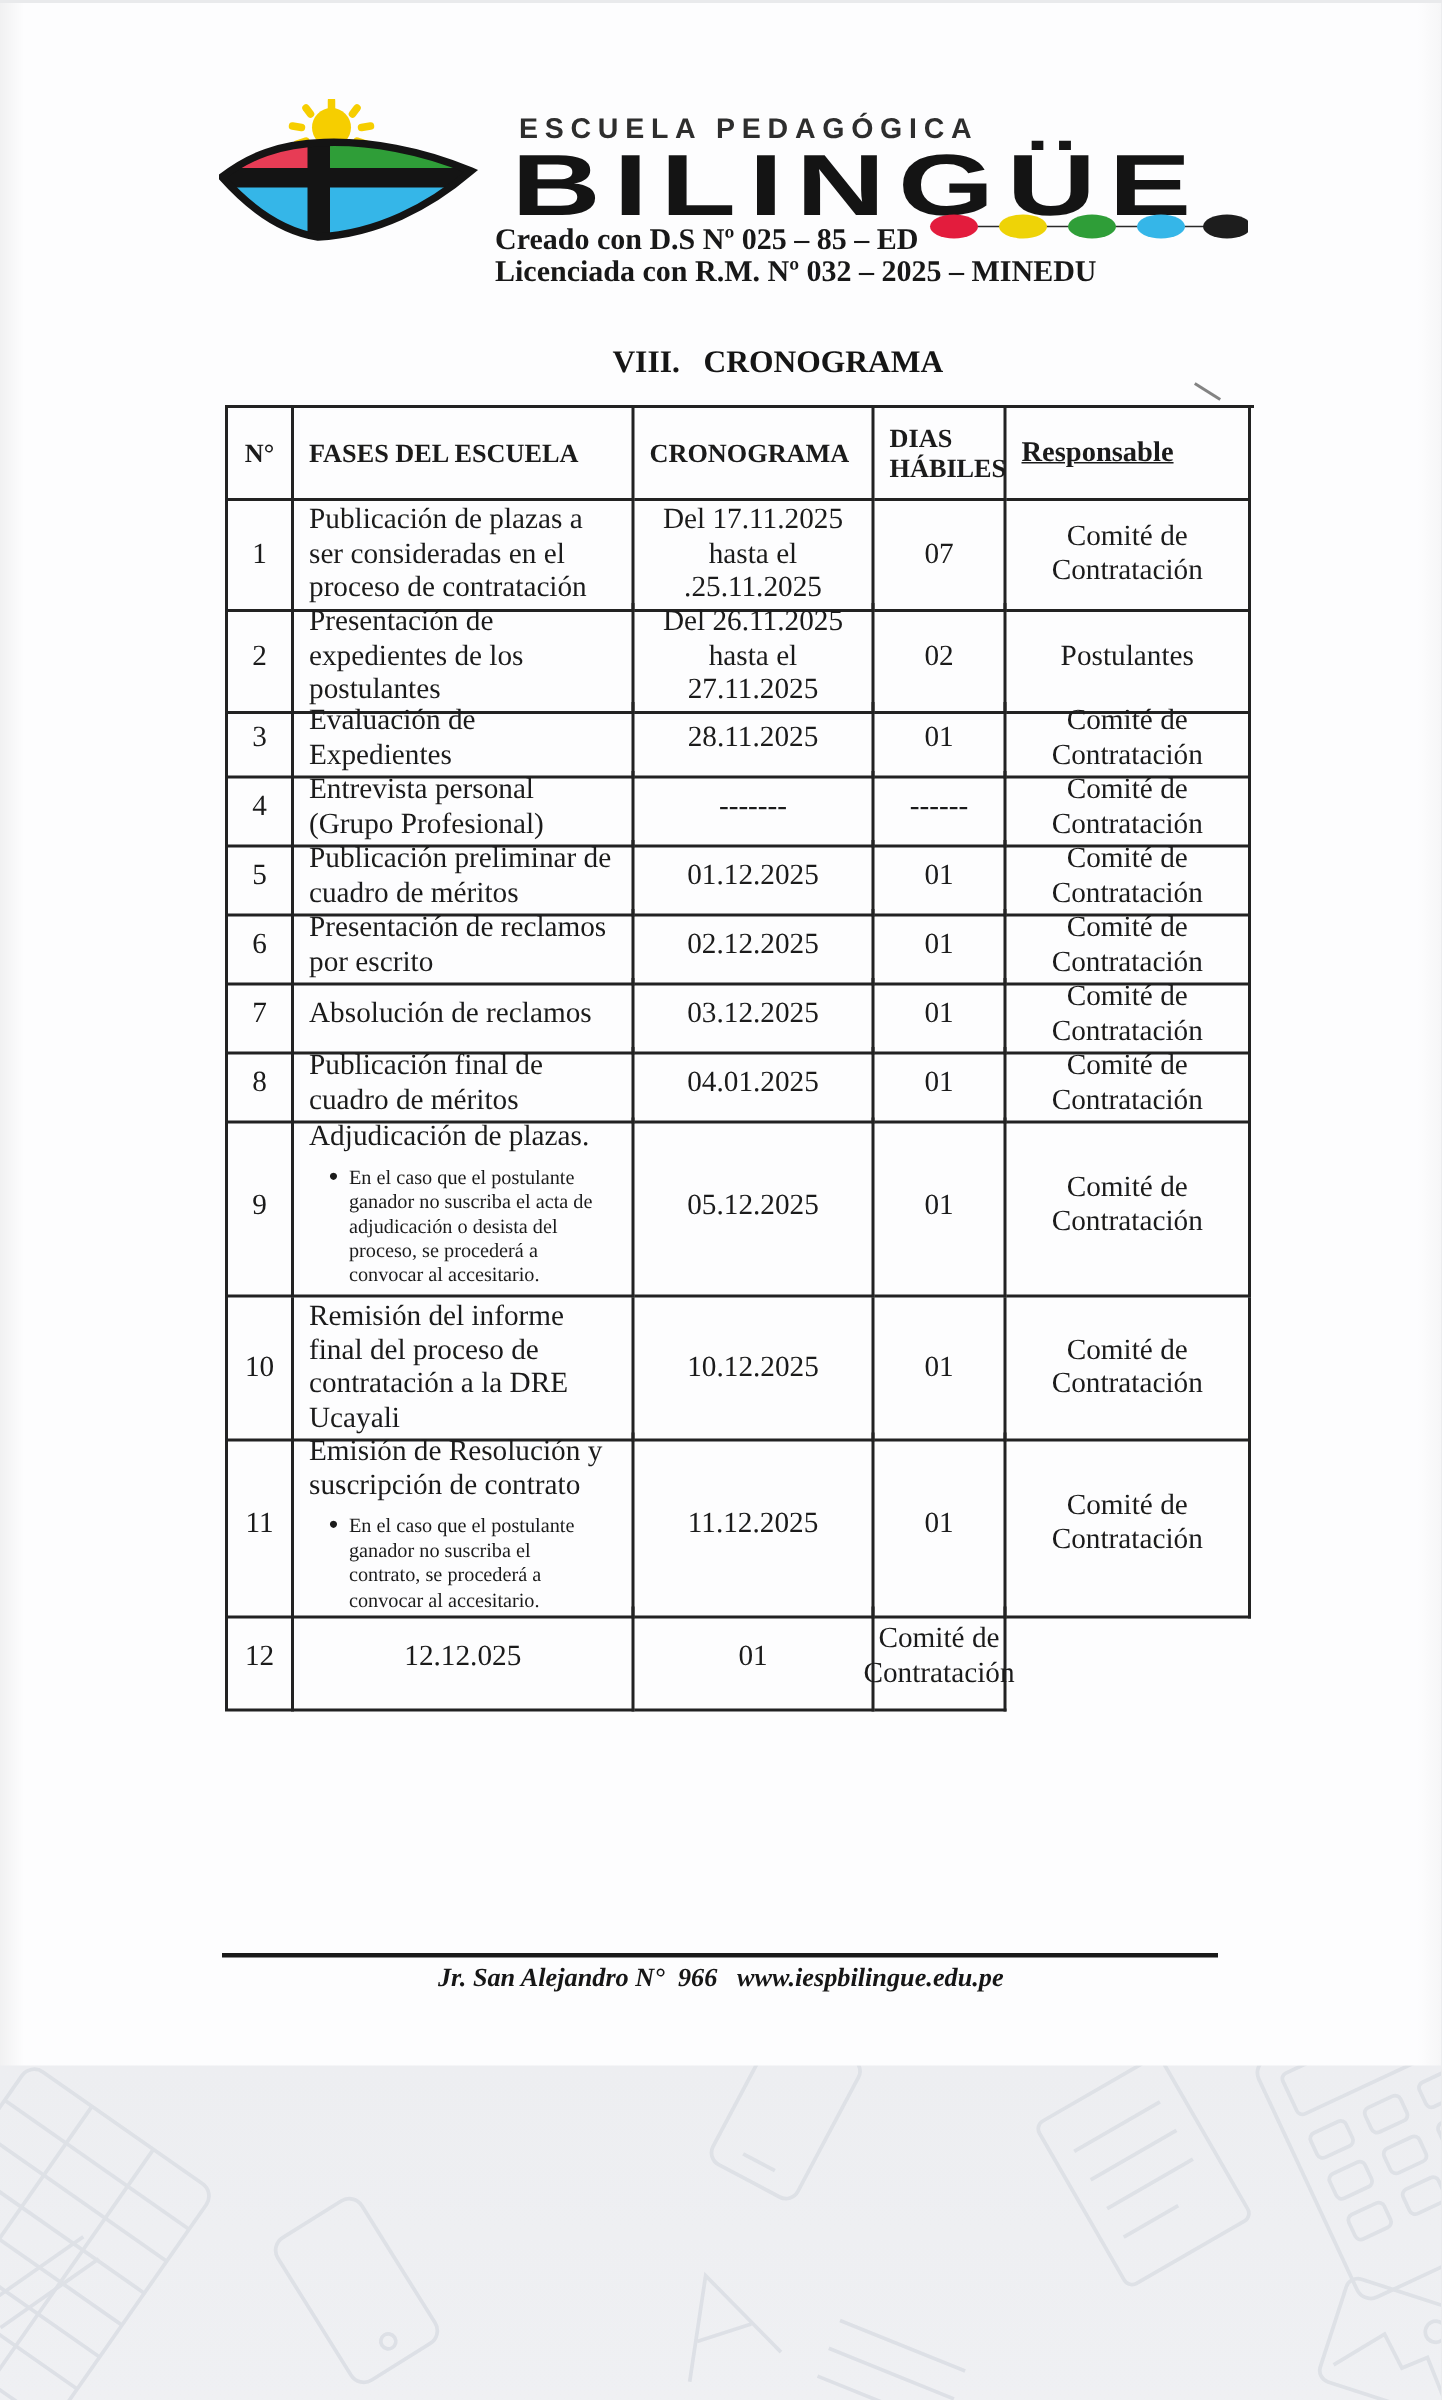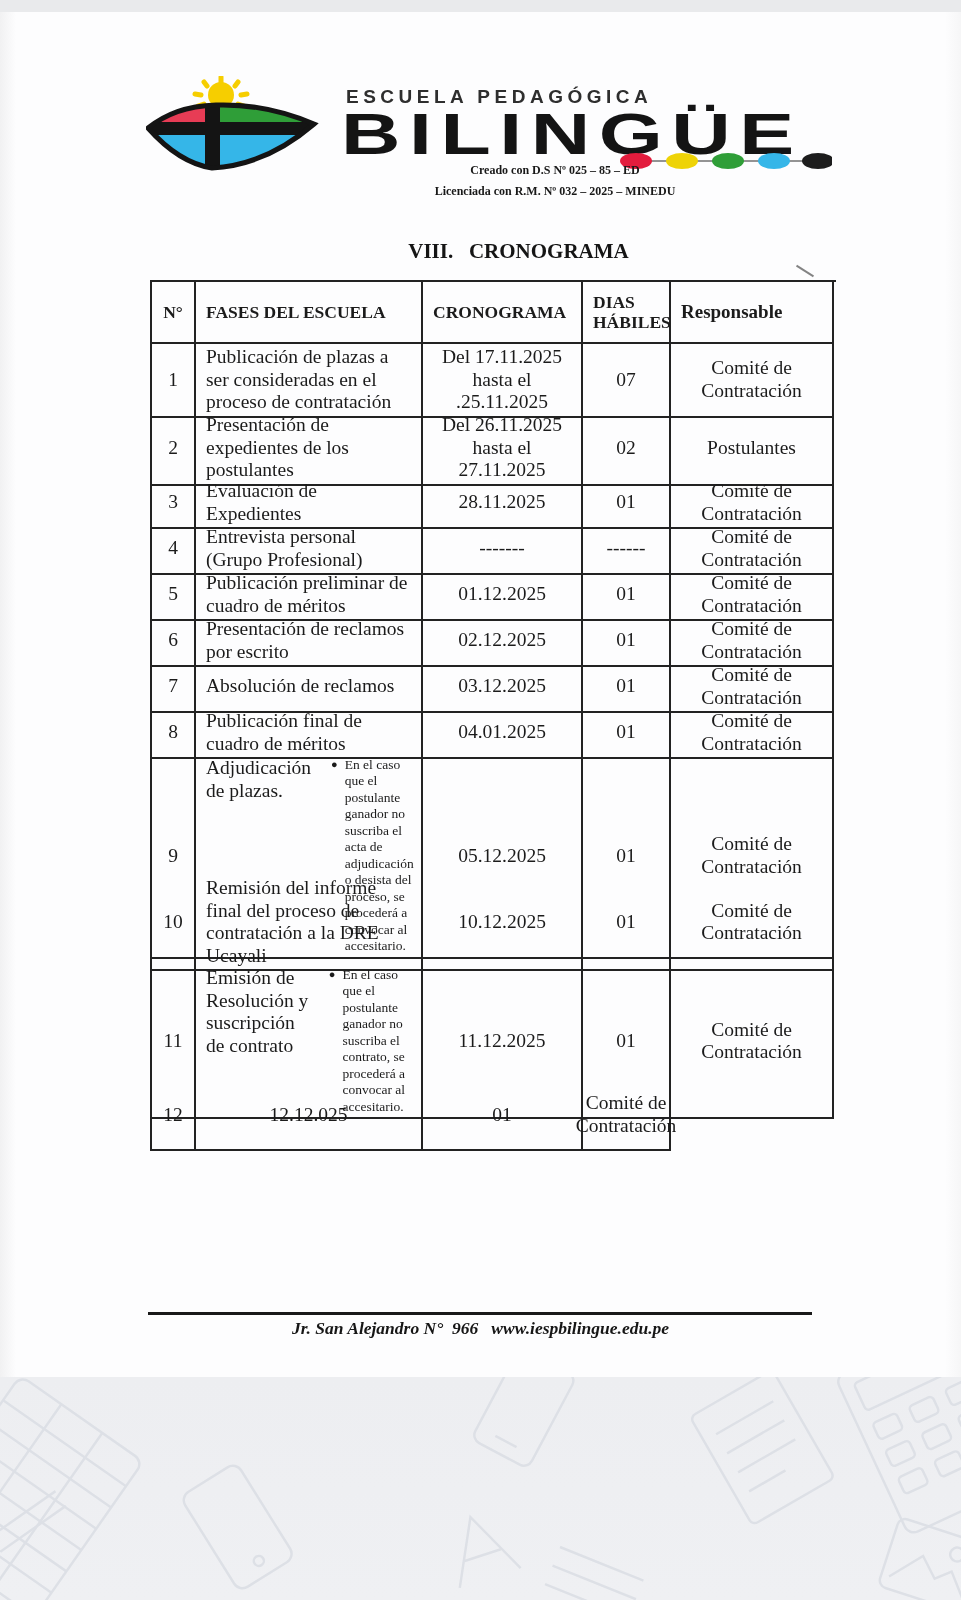--- a/index.html
+++ b/index.html
@@ -3,41 +3,41 @@
 <meta charset="utf-8">
 <style>
   html,body { margin:0; padding:0; }
   body {
     width:961px; height:1600px; position:relative; overflow:hidden;
     background:#e9eaec;
     font-family:"Liberation Serif","DejaVu Serif",serif;
     color:#1b1b1b;
   }
   .page {
-    position:absolute; top:12px; left:0; width:961px; height:1377px;
+    position:absolute; top:2px; left:0; width:961px; height:1377px;
     background:linear-gradient(90deg,#f1f1f2 0px,#fdfdfe 16px,#fdfdfe 945px,#f6f6f7 961px);
   }
 
   
   .logo-svg { position:absolute; left:146px; top:64px; }
   .school-type {
     position:absolute; left:346px; top:74px;
     font-family:"Liberation Sans","DejaVu Sans",sans-serif;
     font-size:19px; font-weight:700; letter-spacing:4.5px; color:#2e2e2e;
   }
   .school-name {
     position:absolute; left:341px; top:88px;
     font-family:"Liberation Sans","DejaVu Sans",sans-serif;
     font-size:58px; font-weight:700; letter-spacing:6px; color:#141414;
     transform:scaleX(1.42); transform-origin:left top; white-space:pre;
   }
   .dots-svg { position:absolute; left:616px; top:140px; }
   .header-lines {
     position:absolute; left:330px; top:148px; width:450px;
-    text-align:center; font-weight:700; font-size:12px; line-height:21px; color:#181818;
+    font-weight:700; font-size:20px; line-height:21px; color:#181818;
   }
 
   
   .doc-title {
     position:absolute; left:0; top:227px; width:961px; text-align:center;
     padding-left:76px; box-sizing:border-box;
     font-weight:700; font-size:21px; white-space:pre; color:#151515;
   }
 
   
@@ -49,22 +49,22 @@
   .trow { display:grid; grid-template-columns:44px 227px 160px 88px 163px; }
   .c {
     box-sizing:border-box;
     border-right:2px solid #222; border-bottom:2px solid #222;
     display:flex; align-items:center; justify-content:center;
     text-align:center; white-space:pre-line;
     font-size:19.5px; line-height:1.16; padding:2px 3px;
   }
   .c.left { justify-content:flex-start; text-align:left; padding-left:10px; padding-right:6px; }
   .thead .c { font-weight:700; font-size:17.5px; }
-  .thead .c.resp { font-size:19px; }
-  .fase-stack { align-items:flex-start; justify-content:center; gap:7px; }
+  .thead .c.resp { font-size:19px;text-decoration:underline; }
+  .fase-stack { flex-direction:column; align-items:flex-start; justify-content:center; gap:7px; }
   .fase-title { font-size:19.5px; line-height:1.16; }
   .bullet-wrap { display:flex; gap:7px; padding-left:13px; align-items:flex-start; }
   .bullet-dot { font-size:11px; line-height:15px; }
   .bullet-text { font-size:13.5px; line-height:1.22; white-space:pre-line; }
   .artifact-mark {
     position:absolute; left:795px; top:258px; width:20px; height:2px;
     background:#5a5a5a; transform:rotate(32deg); opacity:.75;
   }
 
   

